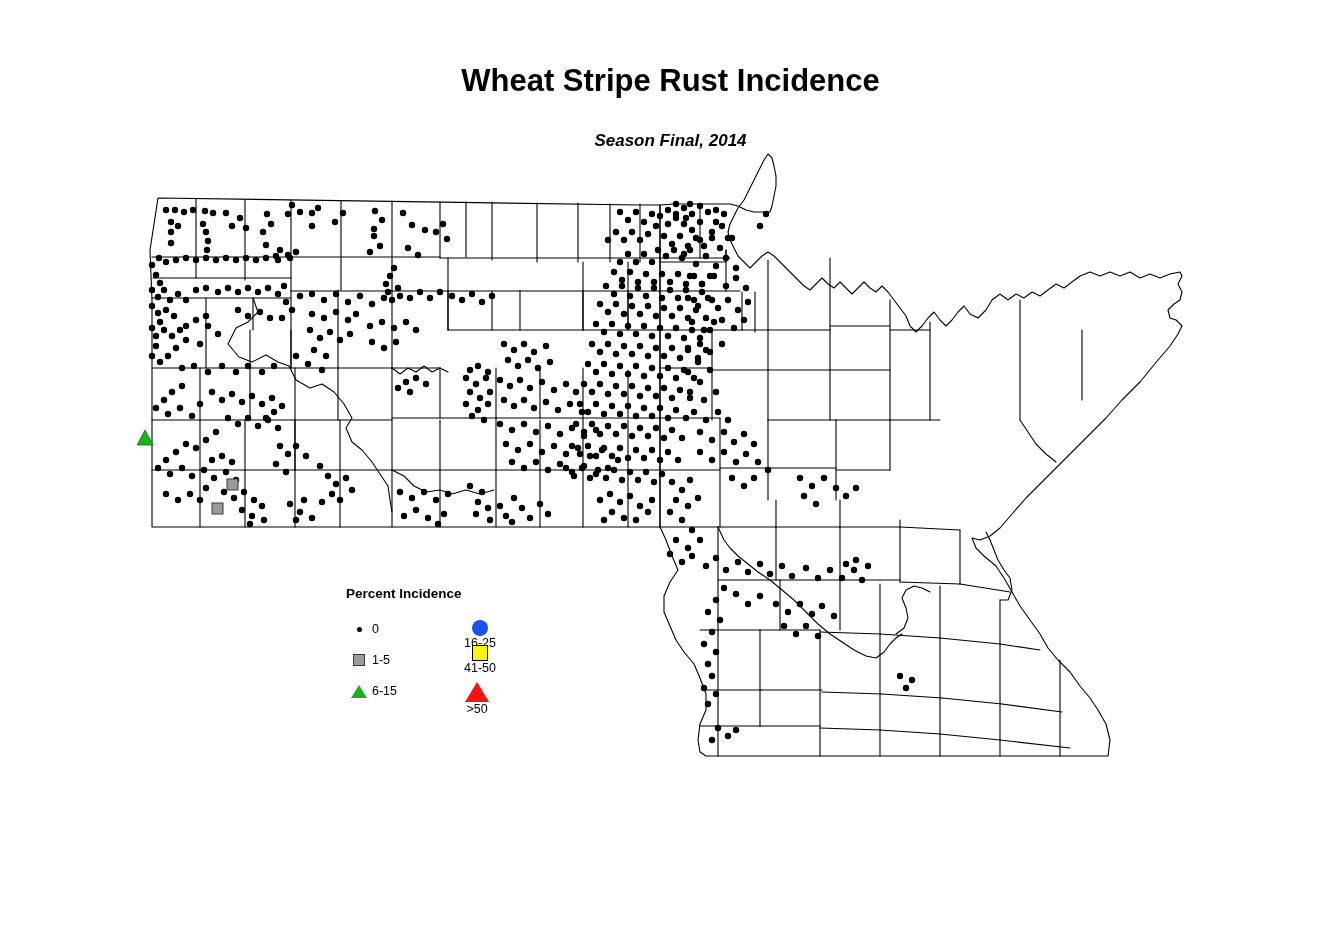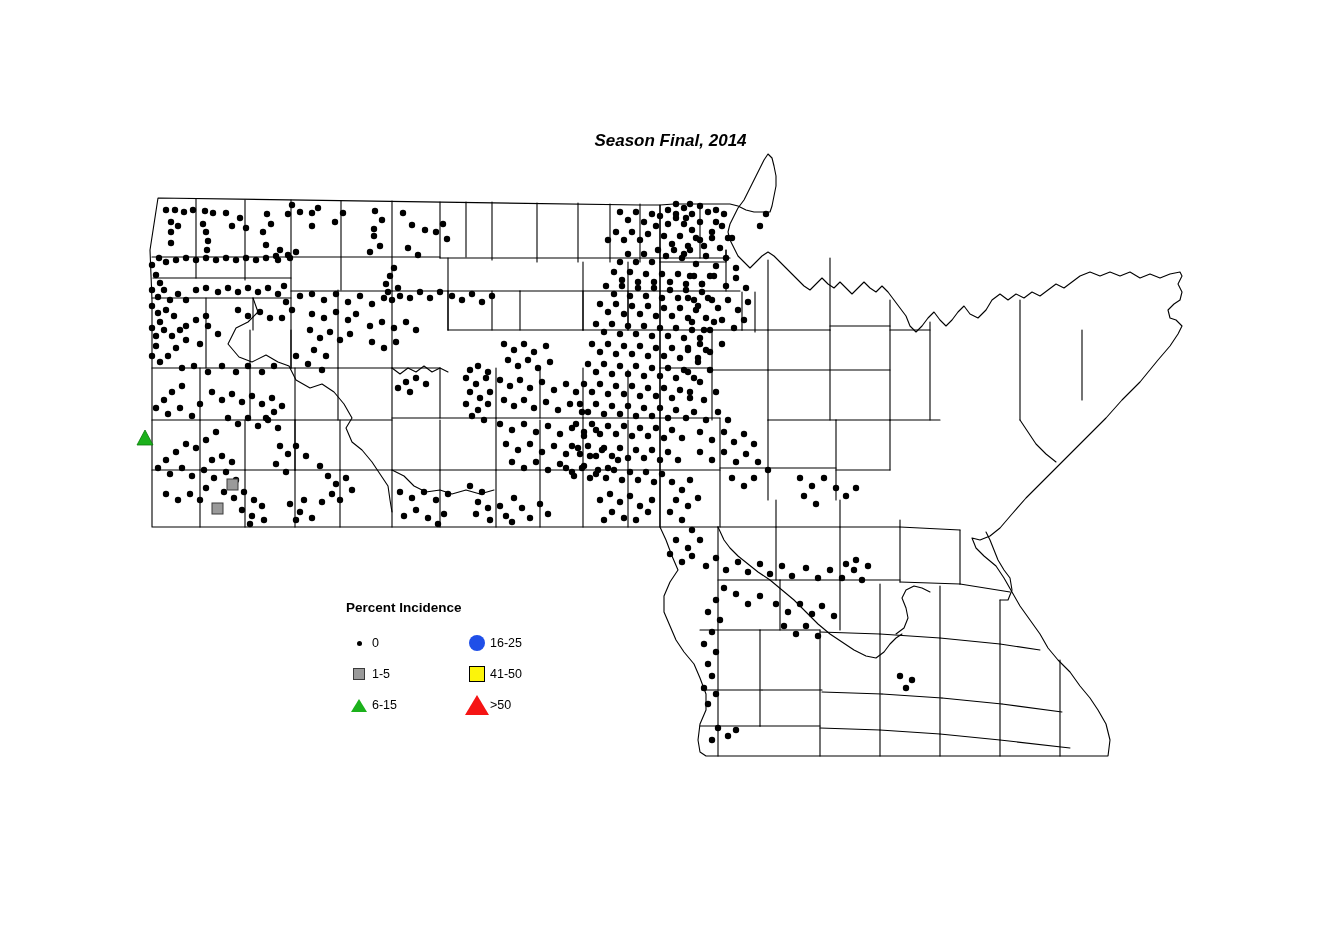--- a/index.html
+++ b/index.html
@@ -8,43 +8,44 @@
   #page{position:absolute;inset:0;background:#fff;}
 
   .title{position:absolute;left:0;top:62px;width:1341px;text-align:center;
          font-size:31px;font-weight:bold;letter-spacing:0px;line-height:38px;}
   .subtitle{position:absolute;left:0;top:130px;width:1341px;text-align:center;
             font-size:17px;font-weight:bold;line-height:22px;font-style:italic;}
 
   #mapwrap{position:absolute;left:0;top:0;width:1341px;height:926px;}
   svg.mapsvg{position:absolute;left:0;top:0;width:1341px;height:926px;display:block;}
 
-  .legend{position:absolute;left:344px;top:600px;width:230px;height:120px;}
+  .legend{position:absolute;left:344px;top:586px;width:230px;height:120px;}
   .legend-title{font-size:13.5px;font-weight:bold;line-height:16px;margin:0 0 18px 2px;}
   .legend-grid{position:relative;width:230px;}
   .lg-item{position:absolute;display:flex;align-items:center;height:18px;}
   .lg-col1{left:2px;}
-  .lg-col2{left:120px;}
+  .lg-col2{left:120px;flex-direction:column;}
   .lg-r0{top:0px;}
   .lg-r1{top:31px;justify-content:center;}
   .lg-r2{top:62px;}
   .lg-sym{width:26px;display:flex;align-items:center;justify-content:center;}
   .lg-lab{font-size:12.5px;line-height:14px;white-space:nowrap;}
   .sym-dot{width:5px;height:5px;border-radius:50%;background:#000;}
   .sym-sq-gray{width:10px;height:10px;background:#9a9a9a;border:1px solid #3a3a3a;}
   .sym-tri-green{width:0;height:0;border-left:8px solid transparent;border-right:8px solid transparent;border-bottom:13px solid #1bb11b;}
   .sym-circ-blue{width:16px;height:16px;border-radius:50%;background:#1f4fe8;}
   .sym-sq-yellow{width:16px;height:16px;background:#fcf40a;border:1.5px solid #000;box-sizing:border-box;}
   .sym-tri-red{width:0;height:0;border-left:12px solid transparent;border-right:12px solid transparent;border-bottom:20px solid #f51414;}
 </style>
 </head>
 <body>
 
 <div id="page">
 
+  <div class="title">Wheat Stripe Rust Incidence</div>
   <div class="subtitle">Season Final, 2014</div>
 
   <div id="mapwrap">
     <svg class="mapsvg" viewBox="0 0 1341 926">
 
       <g fill="none" stroke="#000" stroke-width="1.1" stroke-linejoin="round" stroke-linecap="round">
 
         <path d="M158 198 L640 205 L660 205 L660 527 L152 527 L152 300 L150 250 Z"></path>
 
         <path d="M196 199 L196 278"></path>

